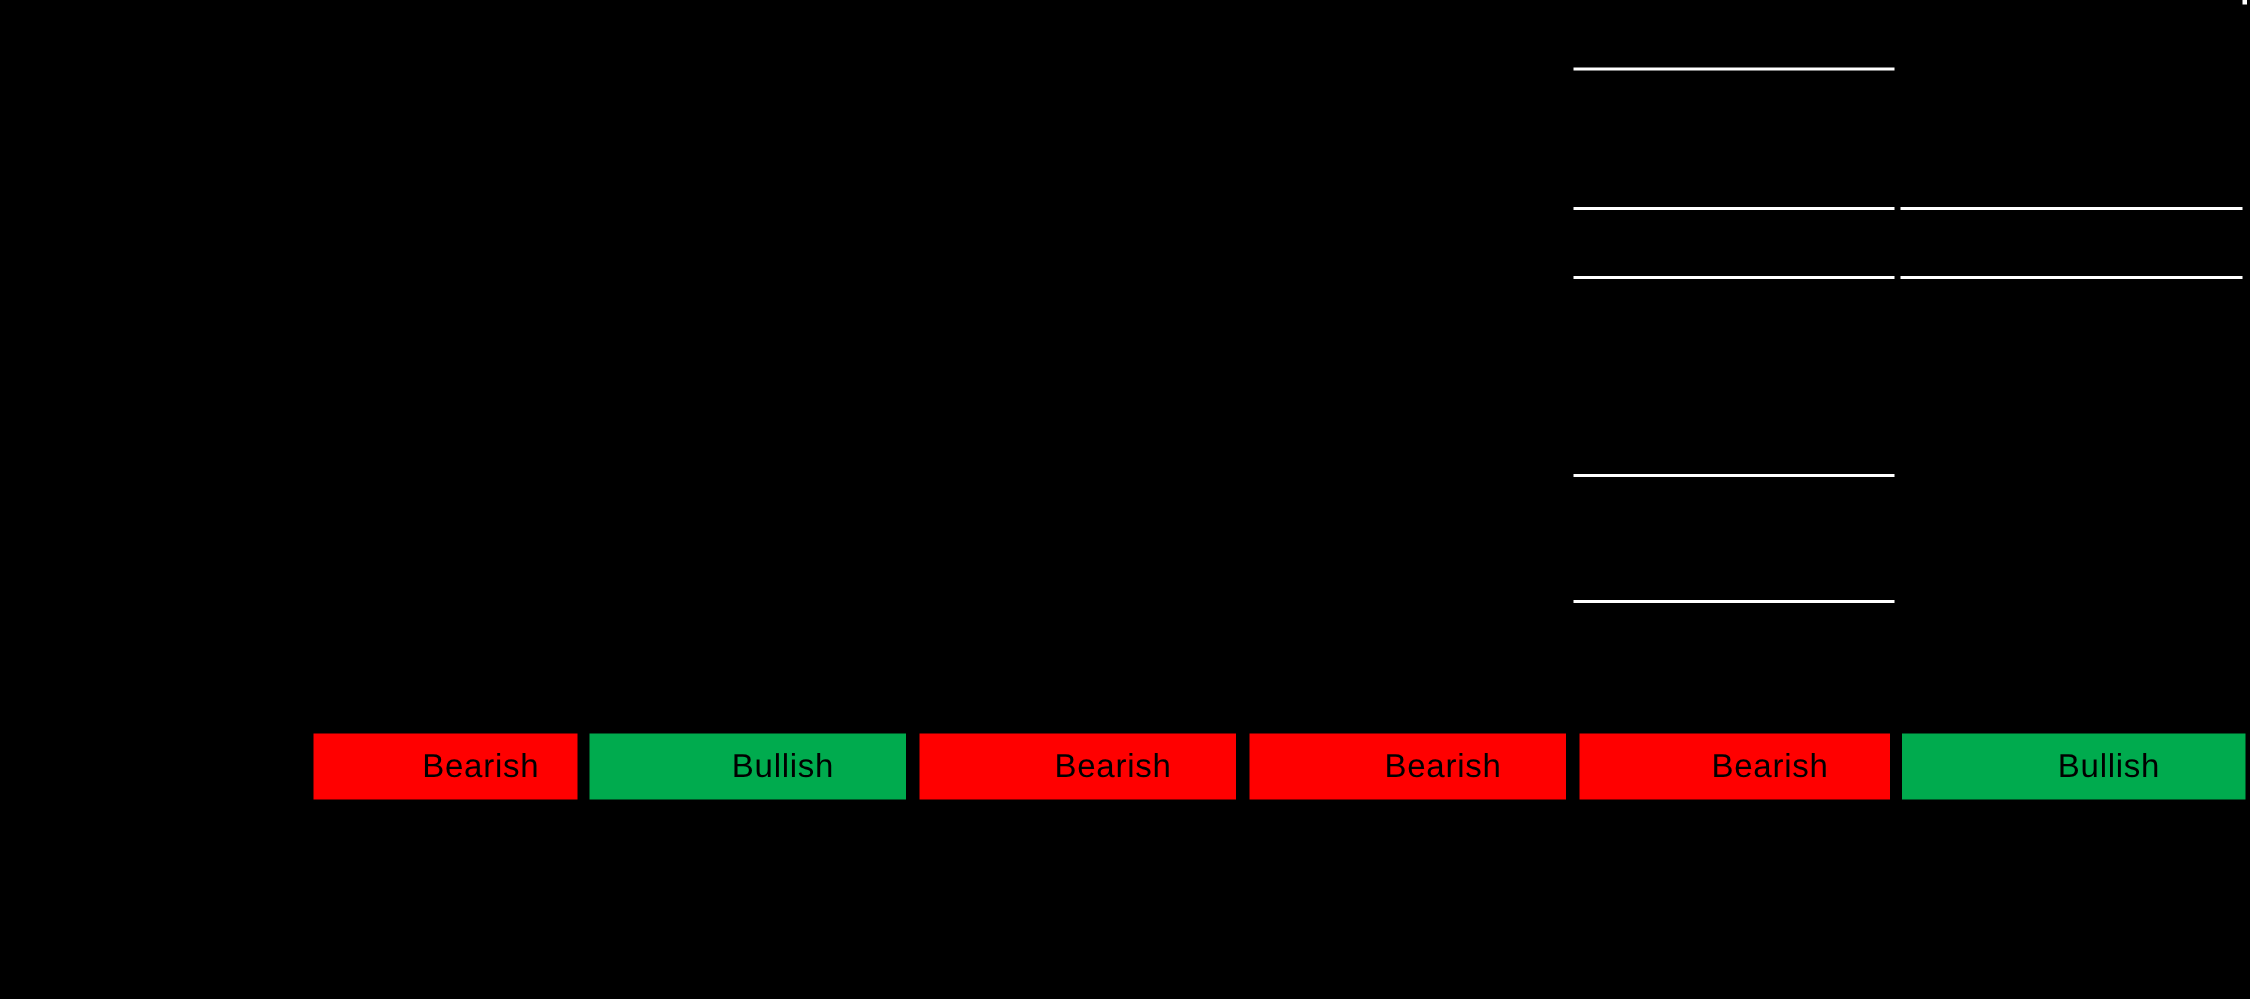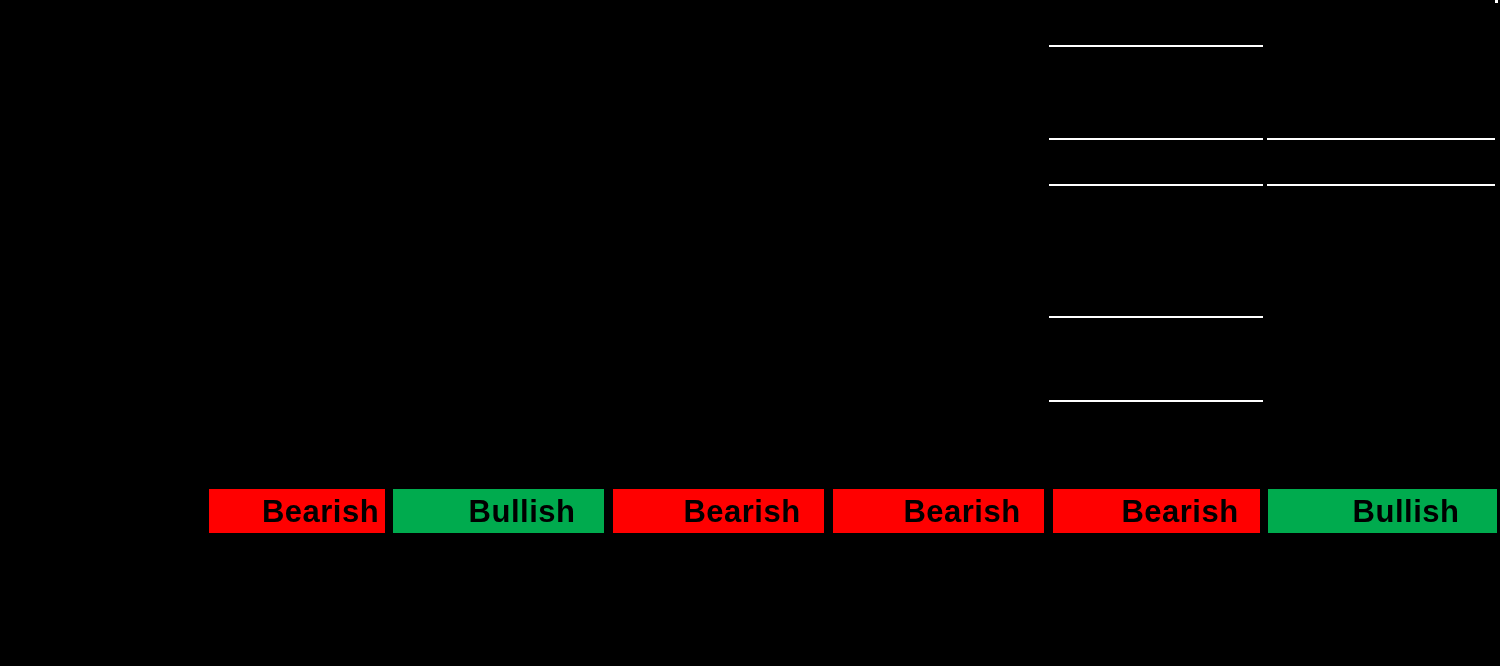--- a/index.html
+++ b/index.html
@@ -18,22 +18,22 @@
   .grid-line {
     position: absolute;
     height: 2px;
     background: #FFFFFF;
   }
   .sentiment-cell {
     position: absolute;
     display: flex;
     align-items: center;
     justify-content: center;
-    font-weight: bold;
-    font-size: 31px;
+    font-weight: normal;
+    font-size: 22px;
     line-height: 1;
     color: #000000;
     letter-spacing: 0.5px;
     box-sizing: border-box;
     cursor: cell;
     padding-left: 47px;
   }
   #corner-mark {
     position: absolute;
     background: #FFFFFF;

